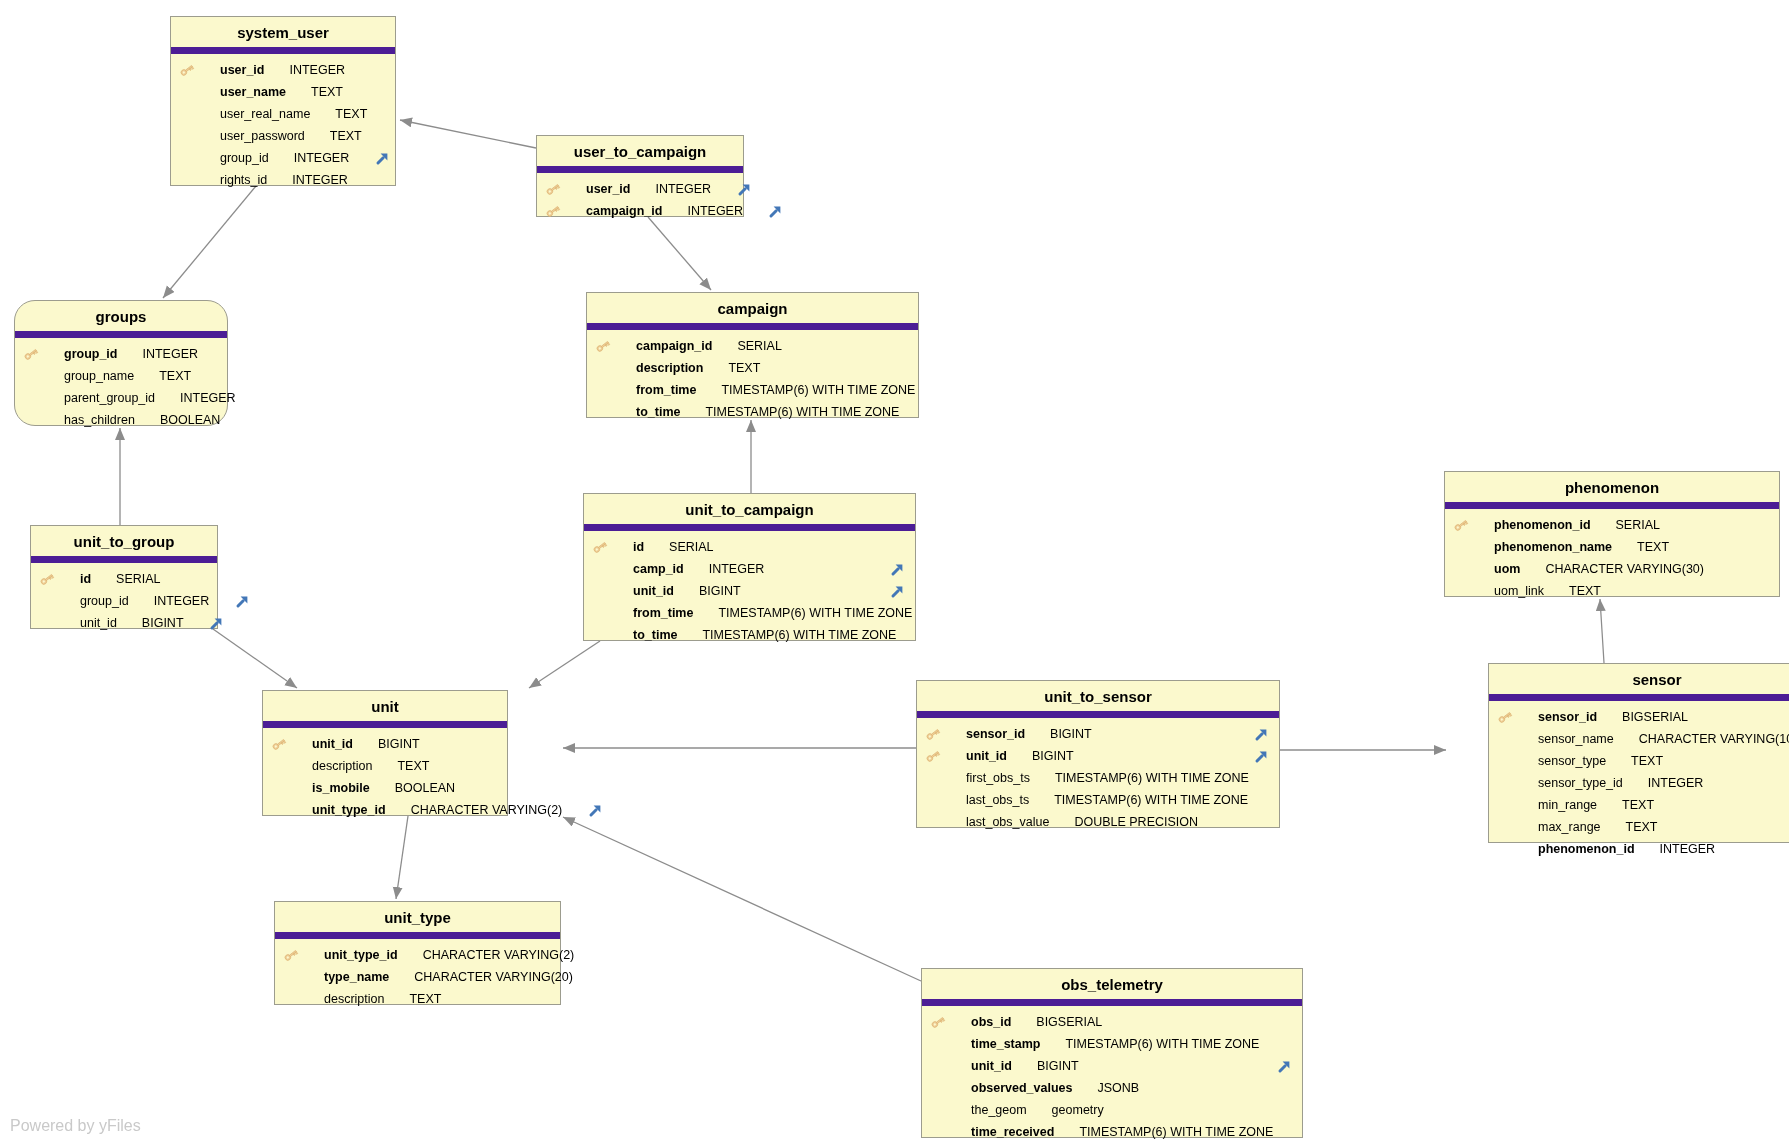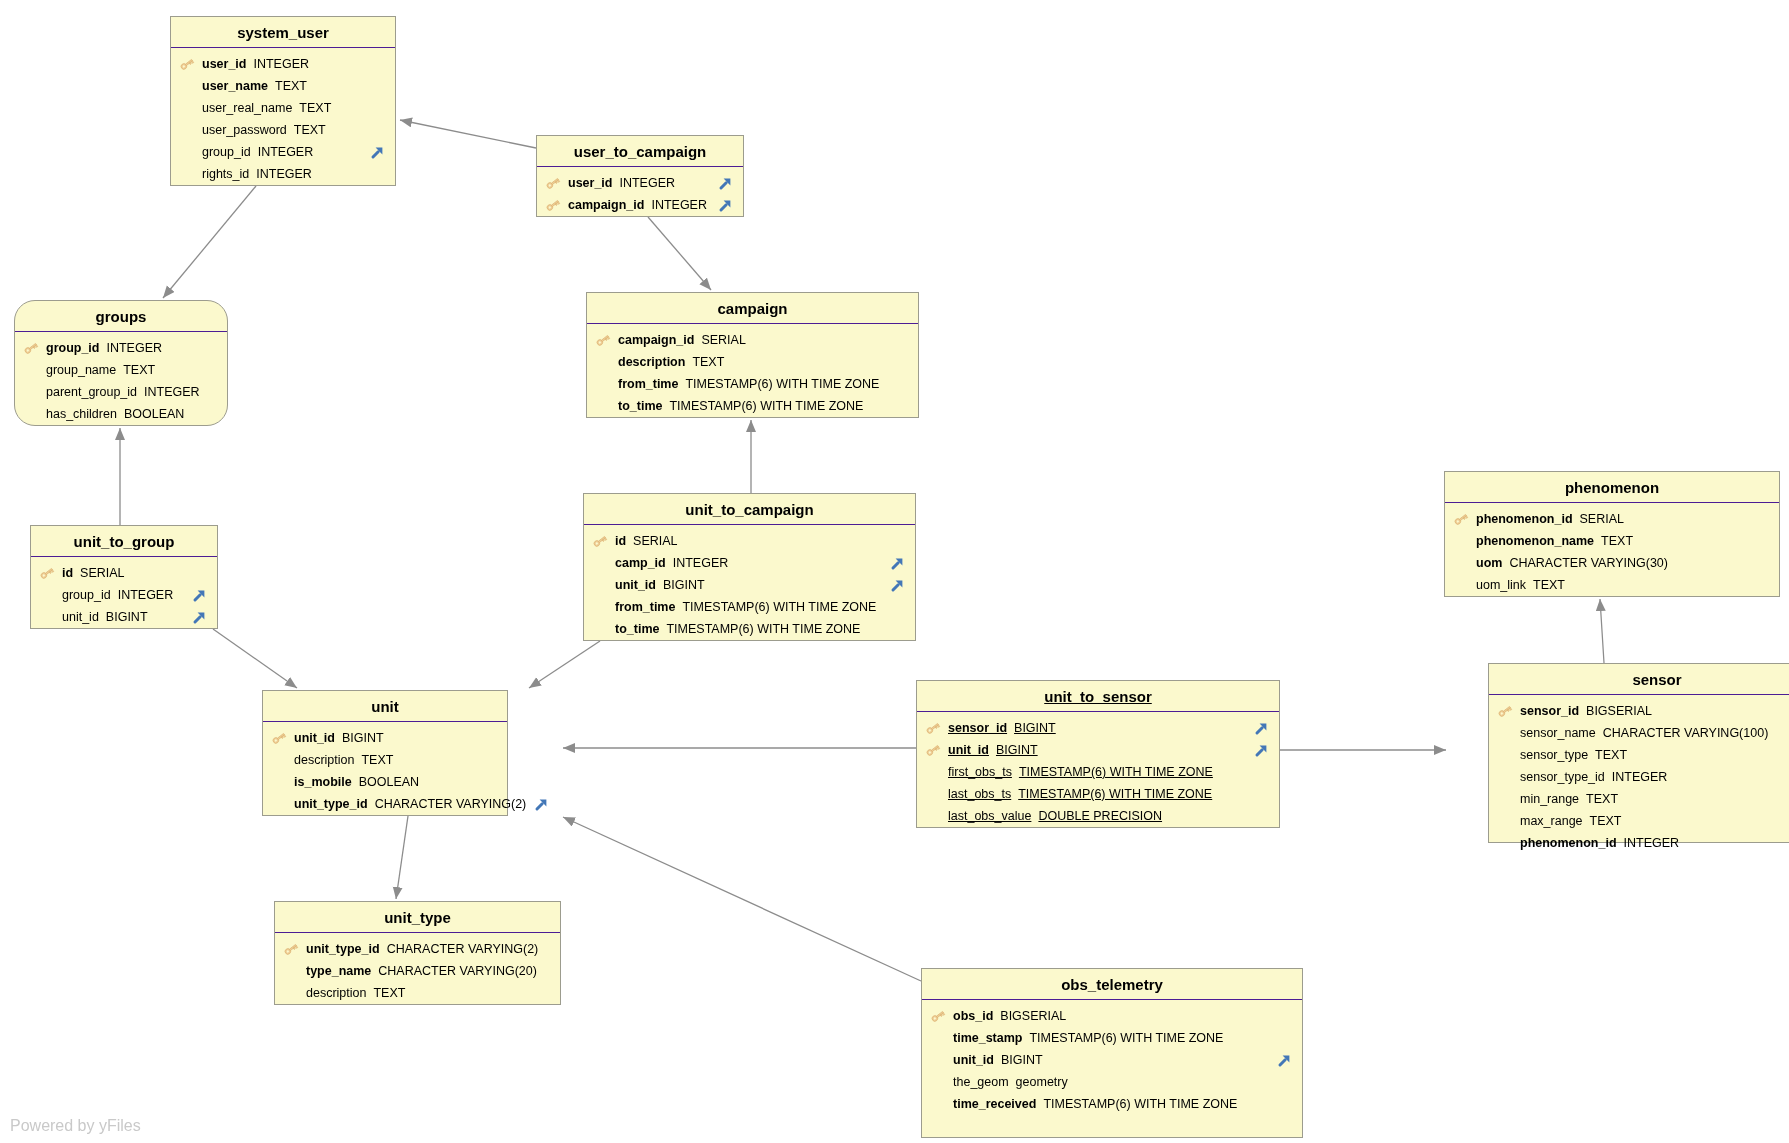--- a/index.html
+++ b/index.html
@@ -2,23 +2,23 @@
 <html><head>
 <meta charset="utf-8">
 <style>
   html,body{margin:0;padding:0;background:#ffffff;}
   #canvas{position:relative;width:1789px;height:1143px;background:#ffffff;overflow:hidden;
           font-family:"Liberation Sans",sans-serif;}
   #edge-layer{position:absolute;left:0;top:0;z-index:0;}
   .db-table{position:absolute;z-index:1;background:#FBF9CD;border:1px solid #9C9C8E;
             box-sizing:border-box;}
   .db-table-header{height:30px;display:flex;align-items:center;justify-content:center;
-            border-bottom:1px solid #4c1d95;font-size:15px;font-weight:700;color:#000;}
+            border-bottom:7px solid #4c1d95;font-size:15px;font-weight:700;color:#000;}
   .db-rows{padding-top:5px;padding-bottom:3px;}
-  .db-row{display:grid;grid-template-columns:16px max-content 1fr 16px;gap:7px;
+  .db-row{display:grid;grid-template-columns:16px max-content 1fr 16px;gap:25px;
           align-items:center;height:22px;padding:0 10px 0 8px;font-size:12.5px;color:#000;}
   .db-row .f-name{white-space:nowrap;}
   .db-row .f-name.bold{font-weight:700;}
   .db-row .f-type{white-space:nowrap;}
   .icon-cell{width:16px;height:16px;display:flex;align-items:center;justify-content:center;}
   .fk-cell{justify-self:end;}
   #watermark{position:absolute;left:10px;top:1117px;font-size:16px;color:#C9C9C9;z-index:1;}
 </style>
 </head>
 <body>
@@ -360,21 +360,21 @@
           <span class="f-type">CHARACTER VARYING(2)</span>
           <span class="icon-cell fk-cell">
             <svg width="15" height="15" viewBox="0 0 15 15">
               <path d="M3 12 L8.2 6.8" stroke="#4377B7" stroke-width="3" stroke-linecap="round" fill="none"></path>
               <polygon points="5.6,2.6 12.4,2.6 12.4,9.4" fill="#4377B7"></polygon>
             </svg>
           </span>
         </div>
       </div>
     </div>
-    <div class="db-table" style="left: 916px; top: 680px; width: 364px; height: 148px; text-decoration: underline;">
+    <div class="db-table" style="left: 916px; top: 680px; width: 364px; height: 148px;">
       <div class="db-table-header">unit_to_sensor</div>
       <div class="db-rows">
         <div class="db-row">
           <span class="icon-cell">
             <svg width="16" height="16" viewBox="0 0 16 16">
               <g transform="rotate(-38 8 8)" fill="#EFCE96" stroke="#D9AE6C" stroke-width="0.6">
                 <circle cx="4" cy="8" r="2.8"></circle>
                 <circle cx="4" cy="8" r="1.1" fill="#FBF9CD" stroke="none"></circle>
                 <rect x="6.4" y="7.2" width="8" height="1.7" rx="0.4"></rect>
                 <rect x="10.2" y="8.6" width="1.4" height="1.7"></rect>
@@ -594,20 +594,26 @@
         <div class="db-row">
           <span class="icon-cell"></span>
           <span class="f-name bold">unit_id</span>
           <span class="f-type">BIGINT</span>
           <span class="icon-cell fk-cell">
             <svg width="15" height="15" viewBox="0 0 15 15">
               <path d="M3 12 L8.2 6.8" stroke="#4377B7" stroke-width="3" stroke-linecap="round" fill="none"></path>
               <polygon points="5.6,2.6 12.4,2.6 12.4,9.4" fill="#4377B7"></polygon>
             </svg>
           </span>
+        </div>
+        <div class="db-row">
+          <span class="icon-cell"></span>
+          <span class="f-name bold">observed_values</span>
+          <span class="f-type">JSONB</span>
+          <span class="icon-cell fk-cell"></span>
         </div>
         <div class="db-row">
           <span class="icon-cell"></span>
           <span class="f-name">the_geom</span>
           <span class="f-type">geometry</span>
           <span class="icon-cell fk-cell"></span>
         </div>
         <div class="db-row">
           <span class="icon-cell"></span>
           <span class="f-name bold">time_received</span>

